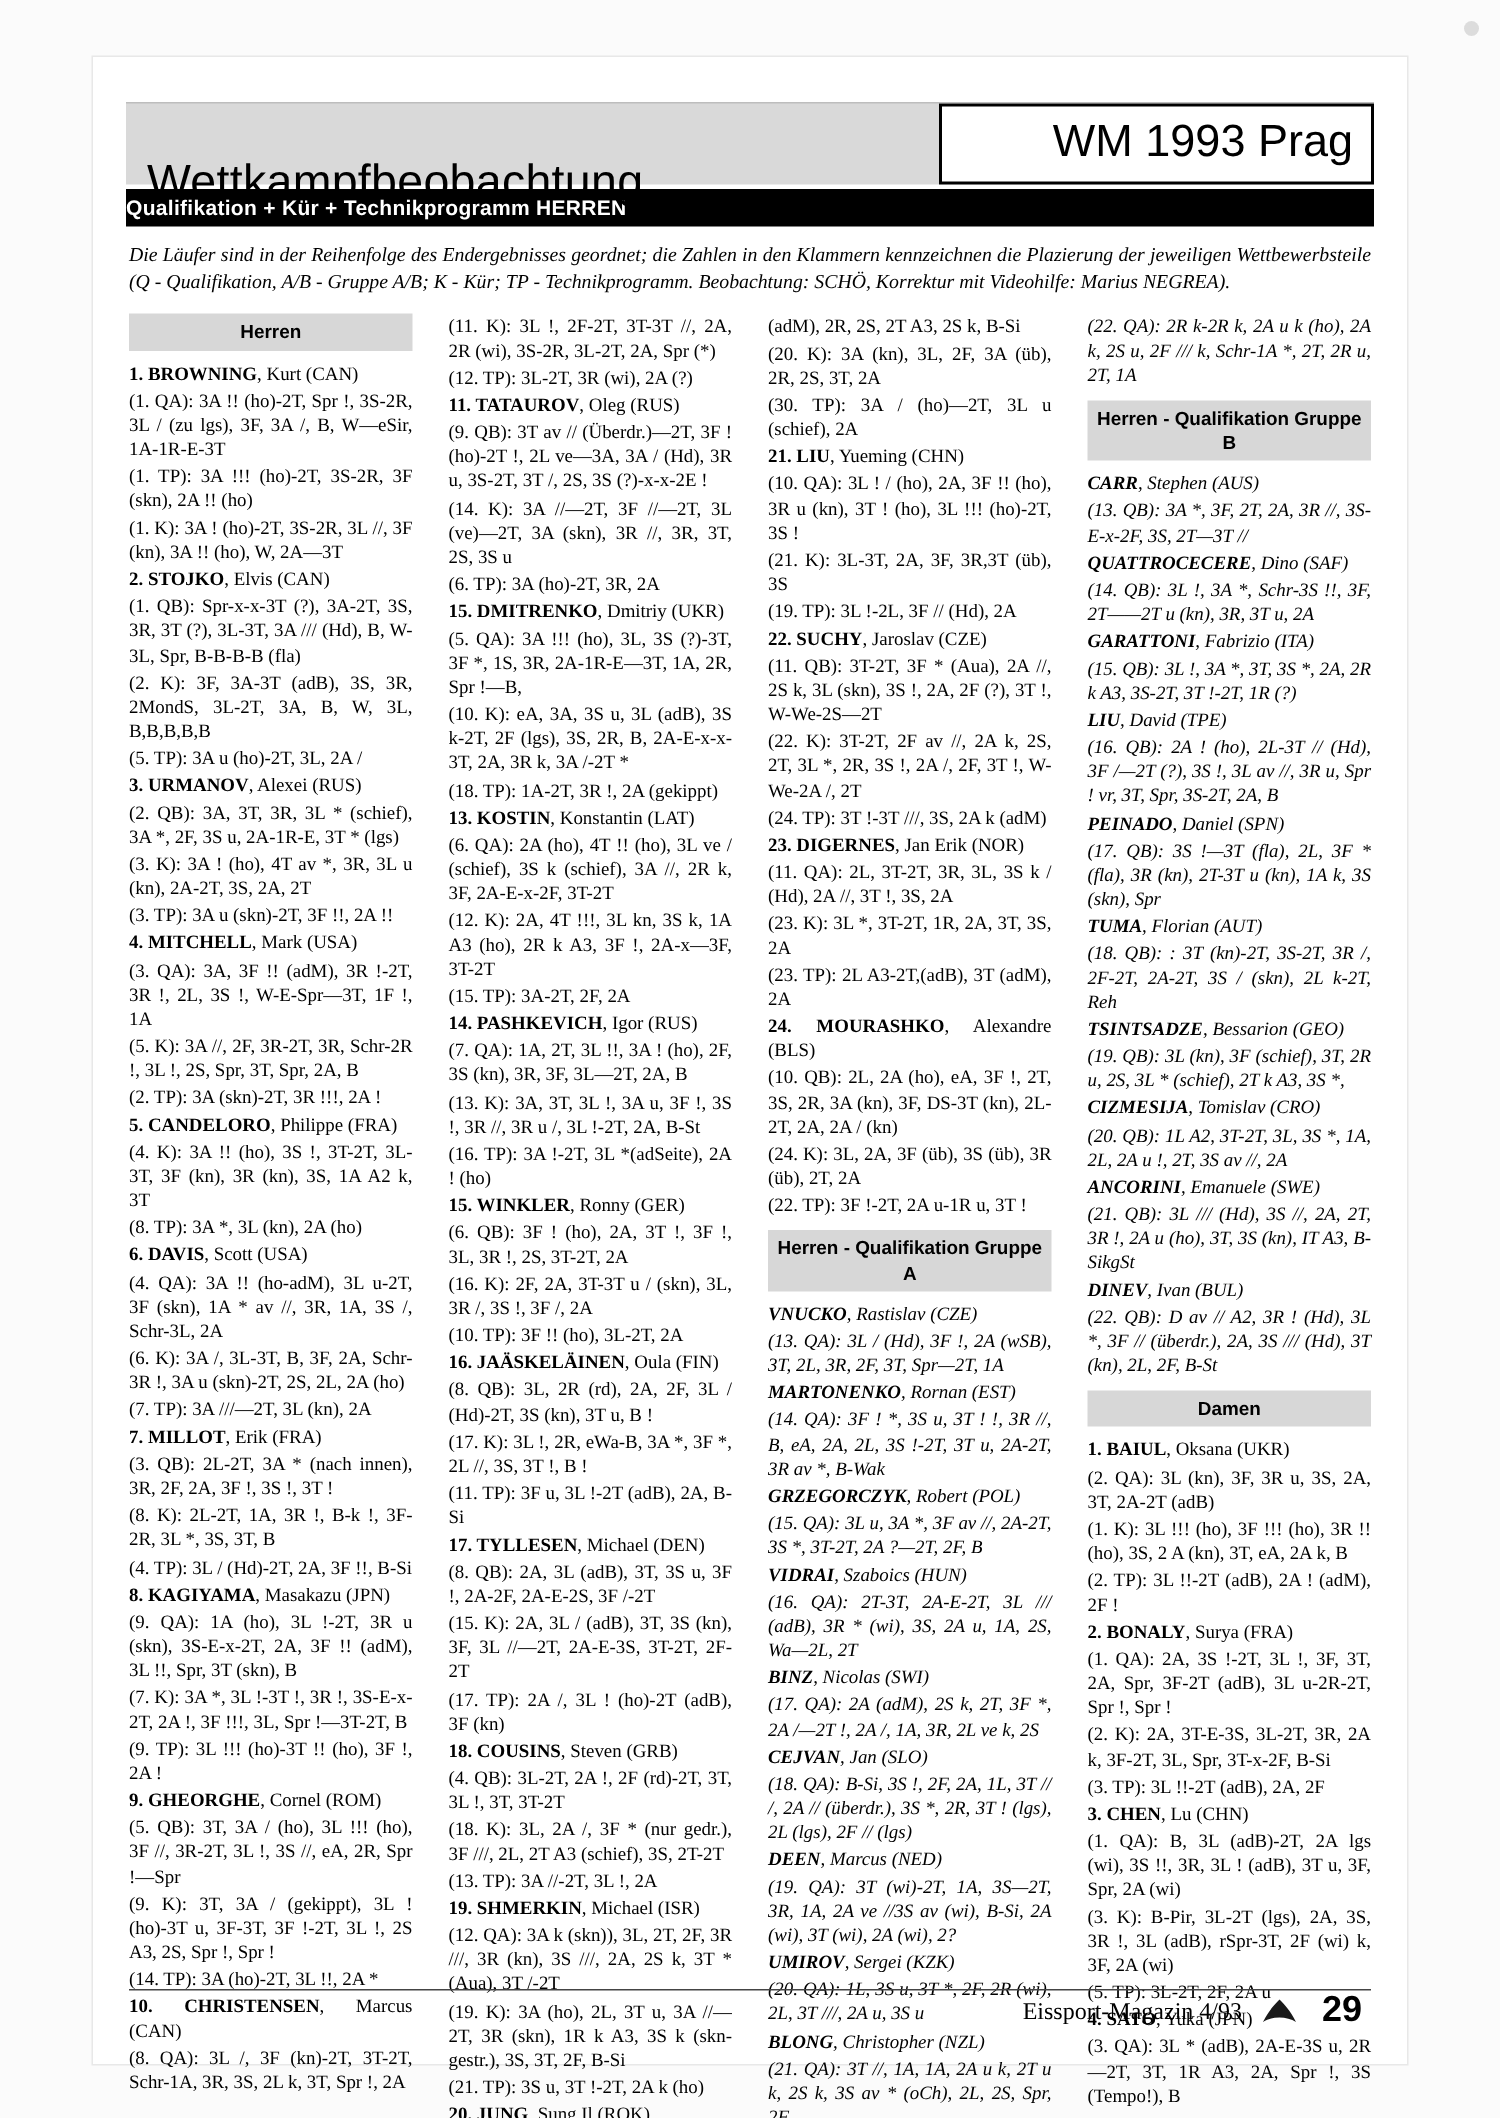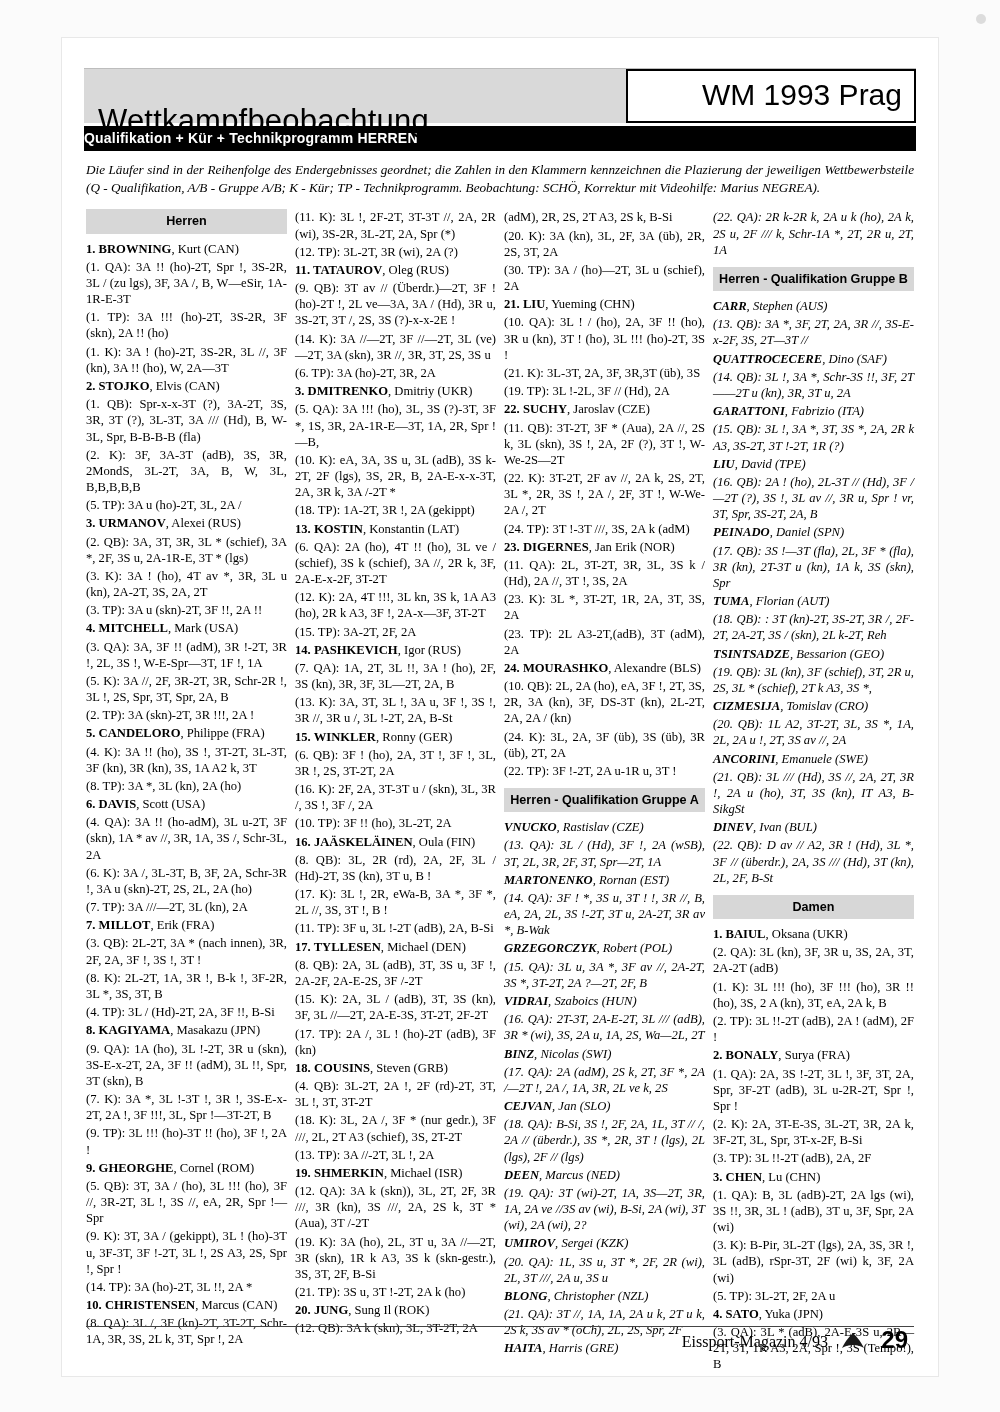--- a/index.html
+++ b/index.html
@@ -67,21 +67,21 @@
     margin:10px 24px 0 24px;
     font-style:italic;
     font-size:13.2px;
     line-height:1.38;
     text-align:justify;
   }
   
   .cols{
     margin:12px 24px 0 24px;
     display:flex;
-    gap:8px;
+    gap:24px;
     height:1135px;
     position:relative;
   }
   .col{
     width:272px;
     font-size:12.6px;
     line-height:1.285;
   }
   .col.c2,.col.c3{width:272px;}
   .secthead{
@@ -196,31 +196,32 @@
           </div>
       </div>
       <div class="col c2">
         <div id="c2">
             <p class="entry">(11. K): 3L !, 2F-2T, 3T-3T //, 2A, 2R (wi), 3S-2R, 3L-2T, 2A, Spr (*)</p>
             <p class="entry">(12. TP): 3L-2T, 3R (wi), 2A (?)</p>
             <p class="entry"><span class="nm">11. TATAUROV</span><span>, Oleg (RUS)</span></p>
             <p class="entry">(9. QB): 3T av // (Überdr.)—2T, 3F ! (ho)-2T !, 2L ve—3A, 3A / (Hd), 3R u, 3S-2T, 3T /, 2S, 3S (?)-x-x-2E !</p>
             <p class="entry">(14. K): 3A //—2T, 3F //—2T, 3L (ve)—2T, 3A (skn), 3R //, 3R, 3T, 2S, 3S u</p>
             <p class="entry">(6. TP): 3A (ho)-2T, 3R, 2A</p>
-            <p class="entry"><span class="nm">3. DMITRENKO</span><span>, Dmitriy (UKR)</span></p>
+            <p class="entry"><span class="nm">15. DMITRENKO</span><span>, Dmitriy (UKR)</span></p>
             <p class="entry">(5. QA): 3A !!! (ho), 3L, 3S (?)-3T, 3F *, 1S, 3R, 2A-1R-E—3T, 1A, 2R, Spr !—B,</p>
             <p class="entry">(10. K): eA, 3A, 3S u, 3L (adB), 3S k-2T, 2F (lgs), 3S, 2R, B, 2A-E-x-x-3T, 2A, 3R k, 3A /-2T *</p>
             <p class="entry">(18. TP): 1A-2T, 3R !, 2A (gekippt)</p>
             <p class="entry"><span class="nm">13. KOSTIN</span><span>, Konstantin (LAT)</span></p>
             <p class="entry">(6. QA): 2A (ho), 4T !! (ho), 3L ve / (schief), 3S k (schief), 3A //, 2R k, 3F, 2A-E-x-2F, 3T-2T</p>
             <p class="entry">(12. K): 2A, 4T !!!, 3L kn, 3S k, 1A A3 (ho), 2R k A3, 3F !, 2A-x—3F, 3T-2T</p>
             <p class="entry">(15. TP): 3A-2T, 2F, 2A</p>
             <p class="entry"><span class="nm">14. PASHKEVICH</span><span>, Igor (RUS)</span></p>
             <p class="entry">(7. QA): 1A, 2T, 3L !!, 3A ! (ho), 2F, 3S (kn), 3R, 3F, 3L—2T, 2A, B</p>
             <p class="entry">(13. K): 3A, 3T, 3L !, 3A u, 3F !, 3S !, 3R //, 3R u /, 3L !-2T, 2A, B-St</p>
+            <p class="entry">(16. TP): 3A !-2T, 3L *(adSeite), 2A ! (ho)</p>
             <p class="entry"><span class="nm">15. WINKLER</span><span>, Ronny (GER)</span></p>
             <p class="entry">(6. QB): 3F ! (ho), 2A, 3T !, 3F !, 3L, 3R !, 2S, 3T-2T, 2A</p>
             <p class="entry">(16. K): 2F, 2A, 3T-3T u / (skn), 3L, 3R /, 3S !, 3F /, 2A</p>
             <p class="entry">(10. TP): 3F !! (ho), 3L-2T, 2A</p>
             <p class="entry"><span class="nm">16. JAÄSKELÄINEN</span><span>, Oula (FIN)</span></p>
             <p class="entry">(8. QB): 3L, 2R (rd), 2A, 2F, 3L / (Hd)-2T, 3S (kn), 3T u, B !</p>
             <p class="entry">(17. K): 3L !, 2R, eWa-B, 3A *, 3F *, 2L //, 3S, 3T !, B !</p>
             <p class="entry">(11. TP): 3F u, 3L !-2T (adB), 2A, B-Si</p>
             <p class="entry"><span class="nm">17. TYLLESEN</span><span>, Michael (DEN)</span></p>
             <p class="entry">(8. QB): 2A, 3L (adB), 3T, 3S u, 3F !, 2A-2F, 2A-E-2S, 3F /-2T</p>

